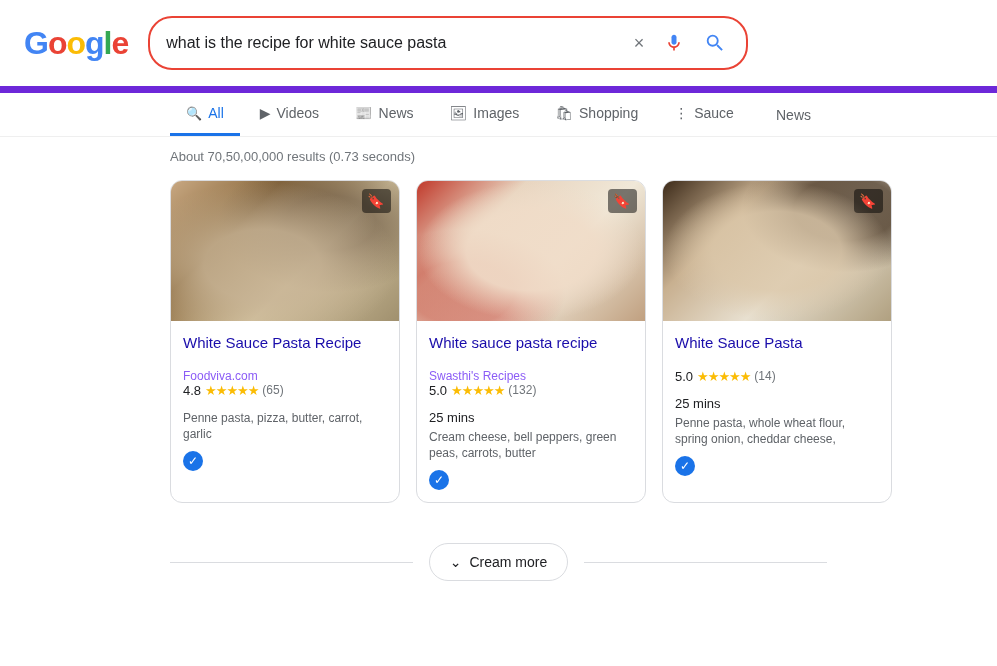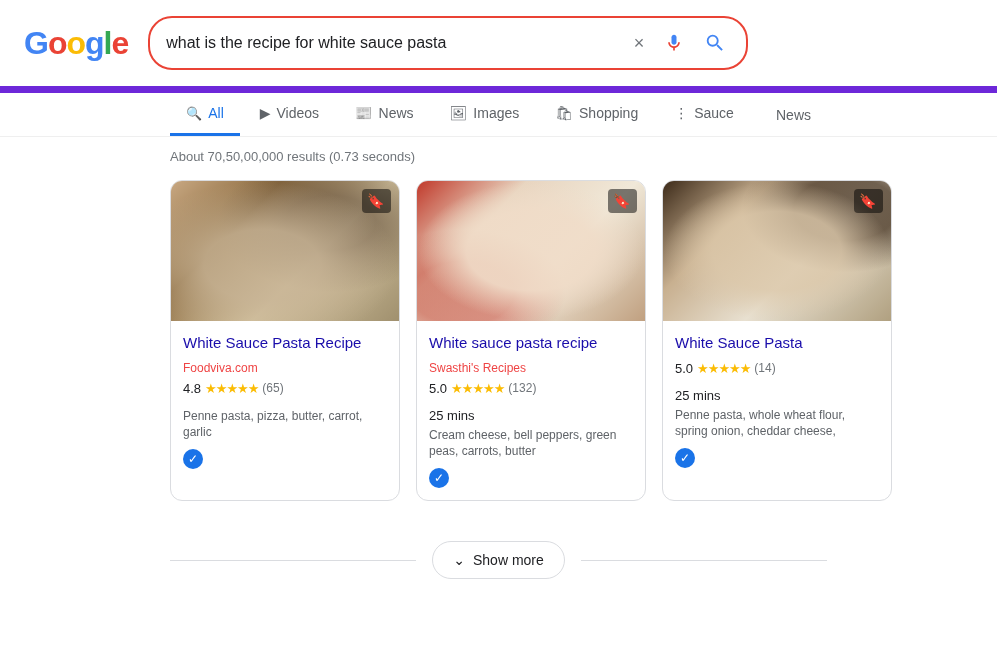--- a/index.html
+++ b/index.html
@@ -196,27 +196,26 @@
     .card-content {
       padding: 12px;
     }
     .card-title {
       color: #1a0dab;
       font-size: 15px;
       font-weight: 500;
       cursor: pointer;
       text-decoration: none;
       display: block;
-      margin-bottom: 8px;
+      margin-bottom: 16px;
       line-height: 1.3;
     }
     .card-source {
       font-size: 12px;
-      color: #ef4444;
-      margin-bottom: 6px;
+      color: #8b5cf6;
     }
     .card-rating {
       display: flex;
       align-items: center;
       gap: 4px;
       margin-bottom: 12px;
     }
     .rating-num {
       font-size: 13px;
       color: #202124;
@@ -396,16 +395,16 @@
       </div>
     </div>
 
   </div>
 </div>
 
 <div class="show-more-container">
   <div class="show-more-line"></div>
   <button class="show-more-btn">
     <span class="chevron-down">⌄</span>
-    <span>Show more</span>
+    <span>Cream more</span>
   </button>
   <div class="show-more-line"></div>
 </div>
 
 </body></html>

